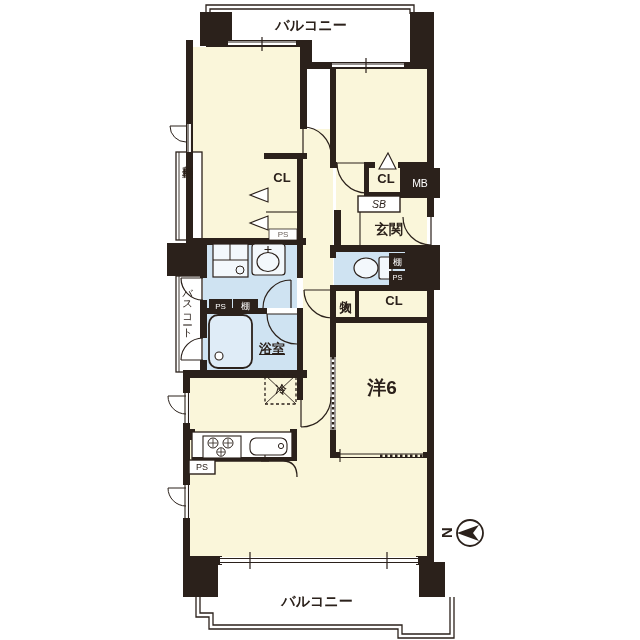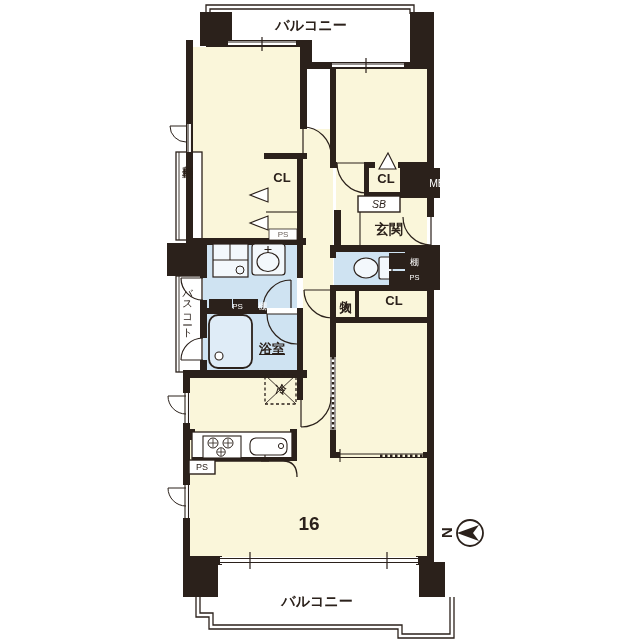--- a/index.html
+++ b/index.html
@@ -8,21 +8,21 @@
   #plan-svg{position:absolute;left:0;top:0;}
   .wall{fill:var(--wall);}
   .cream{fill:var(--cream);}
   .wet{fill:var(--wet);}
   .fix{fill:var(--fixture);stroke:var(--wall);stroke-width:1.2;}
   .ln{stroke:var(--wall);fill:none;}
   .whitebox{fill:#fff;stroke:var(--wall);}
   .lbl{position:absolute;color:var(--wall);line-height:1.15;white-space:pre-line;
        font-weight:600;text-align:center;}
   .lbl.small{font-weight:500;}
-  .lbl.white{color:#fff;padding-left:17px;}
+  .lbl.white{color:#fff;}
   .vert{writing-mode:vertical-rl;text-orientation:upright;letter-spacing:1px;
         text-align:left;font-weight:500;}
   .rot90{transform:rotate(90deg);transform-origin:center;}
 </style>
 </head>
 <body>
 
 <div id="stage">
 
 <svg id="plan-svg" width="640" height="640" viewBox="0 0 640 640">
@@ -245,19 +245,19 @@
 <div class="lbl" style="left:359px;top:221px;width:60px;font-size:14px;">玄関</div>
 <div class="lbl vert" style="left:182px;top:157px;height:80px;font-size:10.5px;">室外機置場</div>
 <div class="lbl vert" style="left:182px;top:281px;height:88px;font-size:10.5px;">バスコート</div>
 <div class="lbl" style="left:246px;top:342px;width:52px;font-size:13px;text-decoration:underline;">浴室</div>
 <div class="lbl small white" style="left:233px;top:301px;width:25px;font-size:9px;">棚</div>
 <div class="lbl small white" style="left:209px;top:302px;width:23px;font-size:8px;">PS</div>
 <div class="lbl small white" style="left:389px;top:257px;width:17px;font-size:9px;">棚</div>
 <div class="lbl small white" style="left:389px;top:274px;width:17px;font-size:7.5px;">PS</div>
 <div class="lbl vert" style="left:338px;top:291px;height:30px;font-size:12px;font-weight:600;letter-spacing:0;">物入</div>
 <div class="lbl" style="left:374px;top:294px;width:40px;font-size:13px;">CL</div>
+<div class="lbl" style="left:342px;top:377px;width:80px;font-size:19px;">洋6</div>
 <div class="lbl small" style="left:269px;top:383px;width:24px;font-size:11px;font-weight:600;">冷</div>
 <div class="lbl small" style="left:189px;top:462px;width:26px;font-size:9px;">PS</div>
-<div class="lbl" style="left:259px;top:513px;width:100px;font-size:19px;">16</div>
 <div class="lbl" style="left:257px;top:593px;width:120px;font-size:14px;">バルコニー</div>
 <div class="lbl rot90" style="left:437px;top:524px;width:20px;font-size:15px;font-weight:700;">N</div>
 
 </div>
 
 </body></html>

